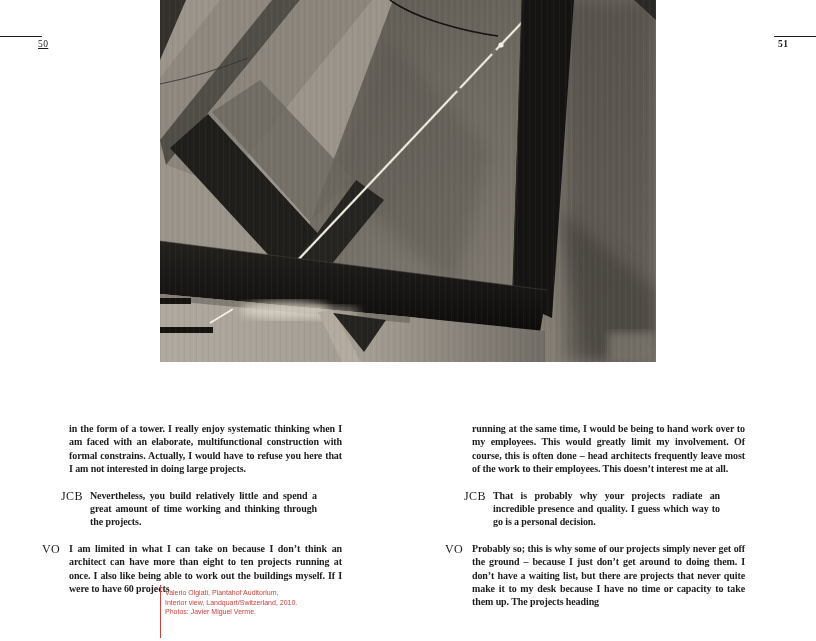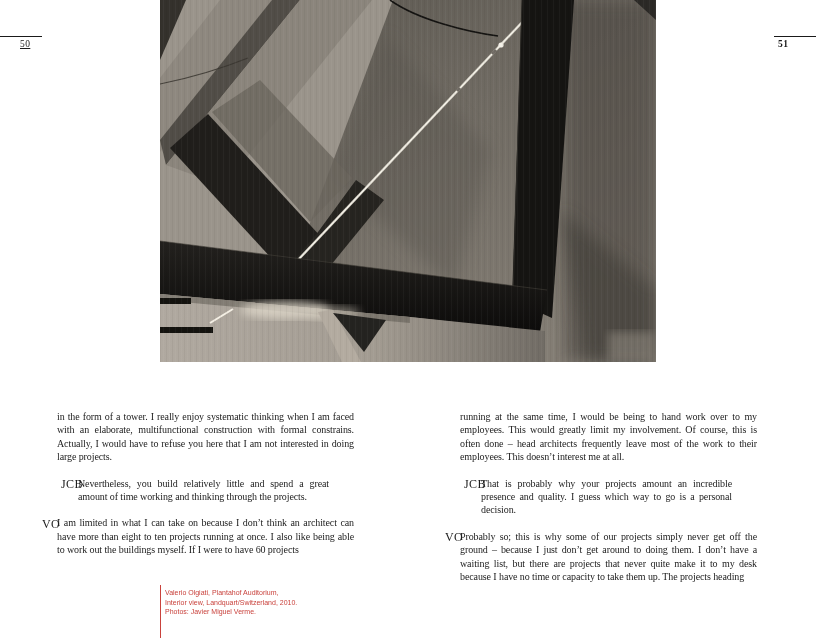--- a/index.html
+++ b/index.html
@@ -6,32 +6,32 @@
   body{
     width:816px;height:641px;position:relative;background:#ffffff;
     font-family:"Liberation Serif", serif;color:#1c1c1c;overflow:hidden;
   }
   .spread{position:absolute;inset:0;}
   
   .rule{position:absolute;top:36px;height:1px;background:#1a1a1a;}
   .rule-left{left:0;width:42px;}
   .rule-right{left:774px;width:42px;}
   .pagenum{position:absolute;top:39px;font-size:9.5px;letter-spacing:.4px;color:#1a1a1a;}
-  .pagenum-left{left:20px;text-decoration:underline;}
+  .pagenum-left{left:38px;text-decoration:underline;}
   .pagenum-right{left:778px;font-weight:bold;}
   
   .photo{position:absolute;left:160px;top:0;width:496px;height:362px;}
   .photo svg{display:block;width:100%;height:100%;}
   
   .col{position:absolute;top:410px;width:297px;font-size:10px;line-height:13.4px;
        text-align:justify;letter-spacing:-0.1px;}
   .col-left{left:57px;}
   .col-right{left:460px;}
   .para{position:relative;margin:0 0 13px 0;}
-  .para p{margin:0;}
+  .para p{margin:12px;font-weight:bold;}
   .para .speaker{position:absolute;top:1.5px;font-size:12px;letter-spacing:.4px;
        font-family:"Liberation Serif", serif;}
   .para-vo .speaker{left:-15px;}
   .para-jcb{margin-left:21px;margin-right:25px;}
   .para-jcb .speaker{left:-17px;}
   
   .caption-rule{position:absolute;left:160px;top:585px;width:1px;height:53px;background:#c9423c;}
   .caption{position:absolute;left:165px;top:588px;width:150px;
        font-family:"Liberation Sans", sans-serif;font-size:7px;line-height:9.6px;color:#c9423c;}
   .caption div{white-space:nowrap;}
@@ -136,21 +136,21 @@
       <p>I am limited in what I can take on because I don’t think an architect can have more than eight to ten projects running at once. I also like being able to work out the buildings myself. If I were to have 60 projects</p>
     </div>
   </div>
 
   <div class="col col-right">
     <div class="para">
       <p>running at the same time, I would be being to hand work over to my employees. This would greatly limit my involvement. Of course, this is often done – head architects frequently leave most of the work to their employees. This doesn’t interest me at all.</p>
     </div>
     <div class="para para-jcb">
       <span class="speaker">JCB</span>
-      <p>That is probably why your projects amount an incredible presence and quality. I guess which way to go is a personal decision.</p>
+      <p>That is probably why your projects radiate an incredible presence and quality. I guess which way to go is a personal decision.</p>
     </div>
     <div class="para para-vo">
       <span class="speaker">VO</span>
       <p>Probably so; this is why some of our projects simply never get off the ground – because I just don’t get around to doing them. I don’t have a waiting list, but there are projects that never quite make it to my desk because I have no time or capacity to take them up. The projects heading</p>
     </div>
   </div>
 
   <div class="caption-rule"></div>
   <div class="caption">
     <div>Valerio Olgiati, Plantahof Auditorium,</div>

